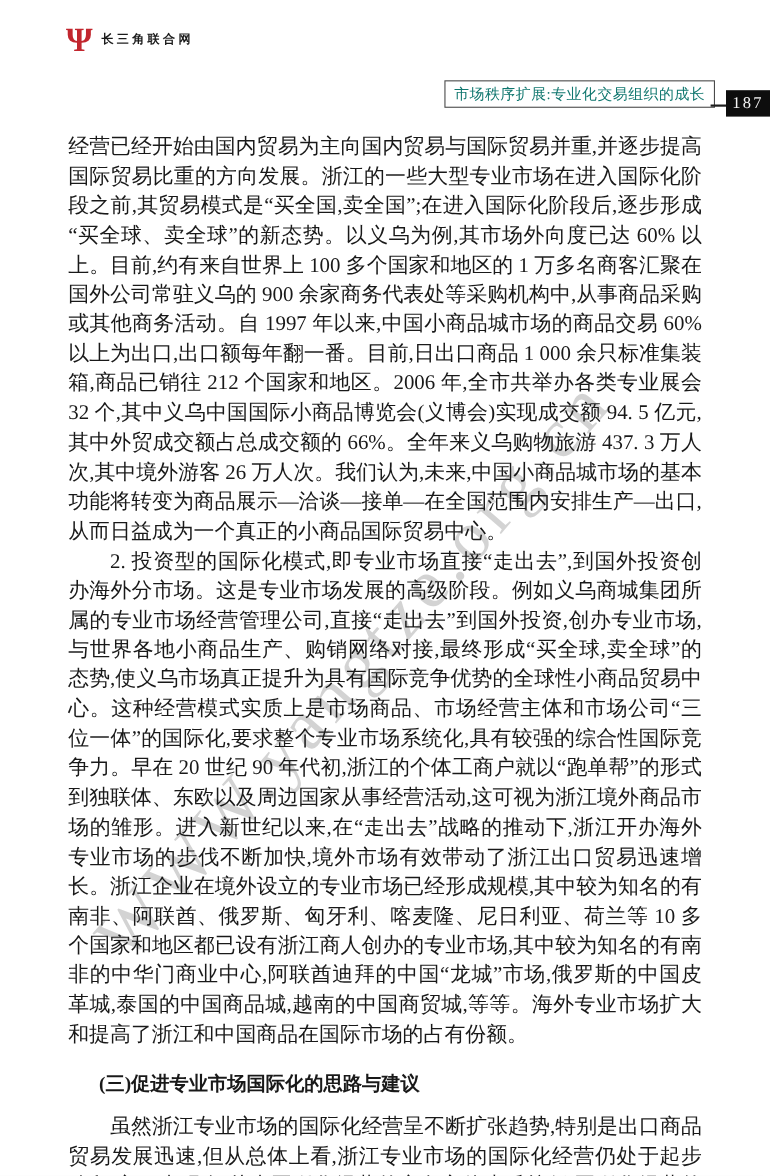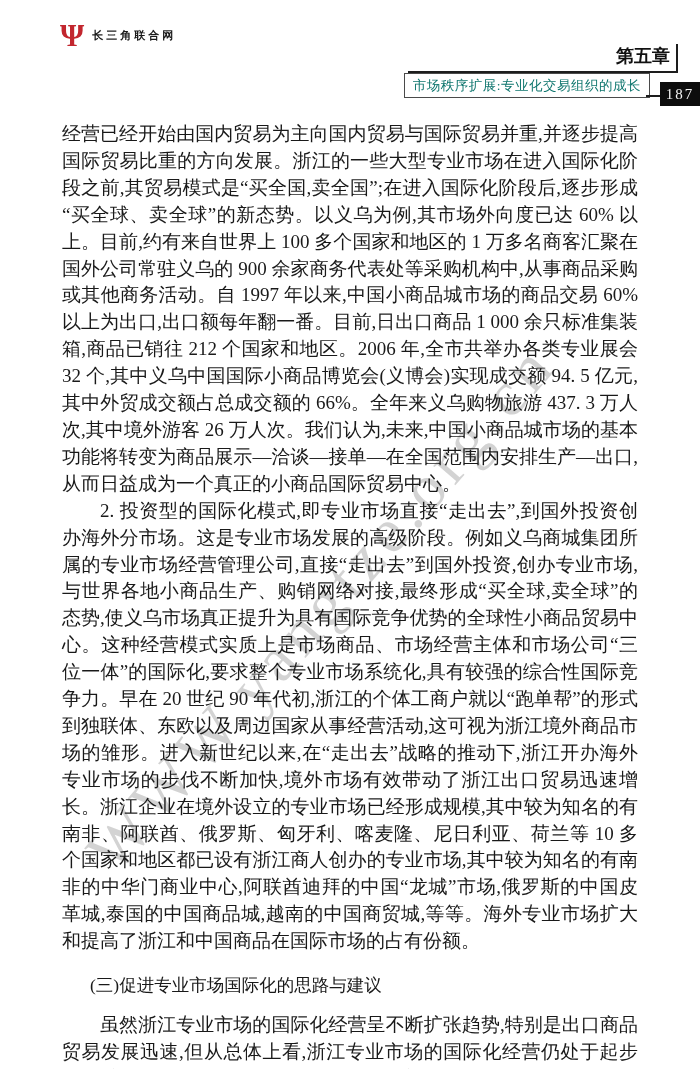--- a/index.html
+++ b/index.html
@@ -41,35 +41,34 @@
   }
 
   
   .body-text {
     position:absolute; left:62px; top:121px; width:576px; z-index:1;
     font-size:19px; line-height:26.9px; text-align:justify; text-justify:inter-ideograph;
   }
   .body-text p { margin:0; }
   .p-indent { text-indent:2em; }
   .section-heading {
-    font-weight:400; font-size:17.5px; text-indent:1.6em;
+    font-weight:700; font-size:17.5px; text-indent:1.6em;
     margin:17px 0 13px 0 !important; text-align:left;
   }
 </style>
 </head>
 <body>
 
 <div class="page">
 
   <div class="logo">
     <span class="logo-icon">Ψ</span>
     <span class="logo-text">长三角联合网</span>
   </div>
 
-  <div class="chapter">第五章</div>
   <div class="section-box">
     <span>市场秩序扩展:专业化交易组织的成长</span>
   </div>
   <div class="connector"></div>
   <div class="pagenum-box">
     <span>187</span>
   </div>
 
   <div class="watermark">WWW.yangtze.org.cn</div>
 

